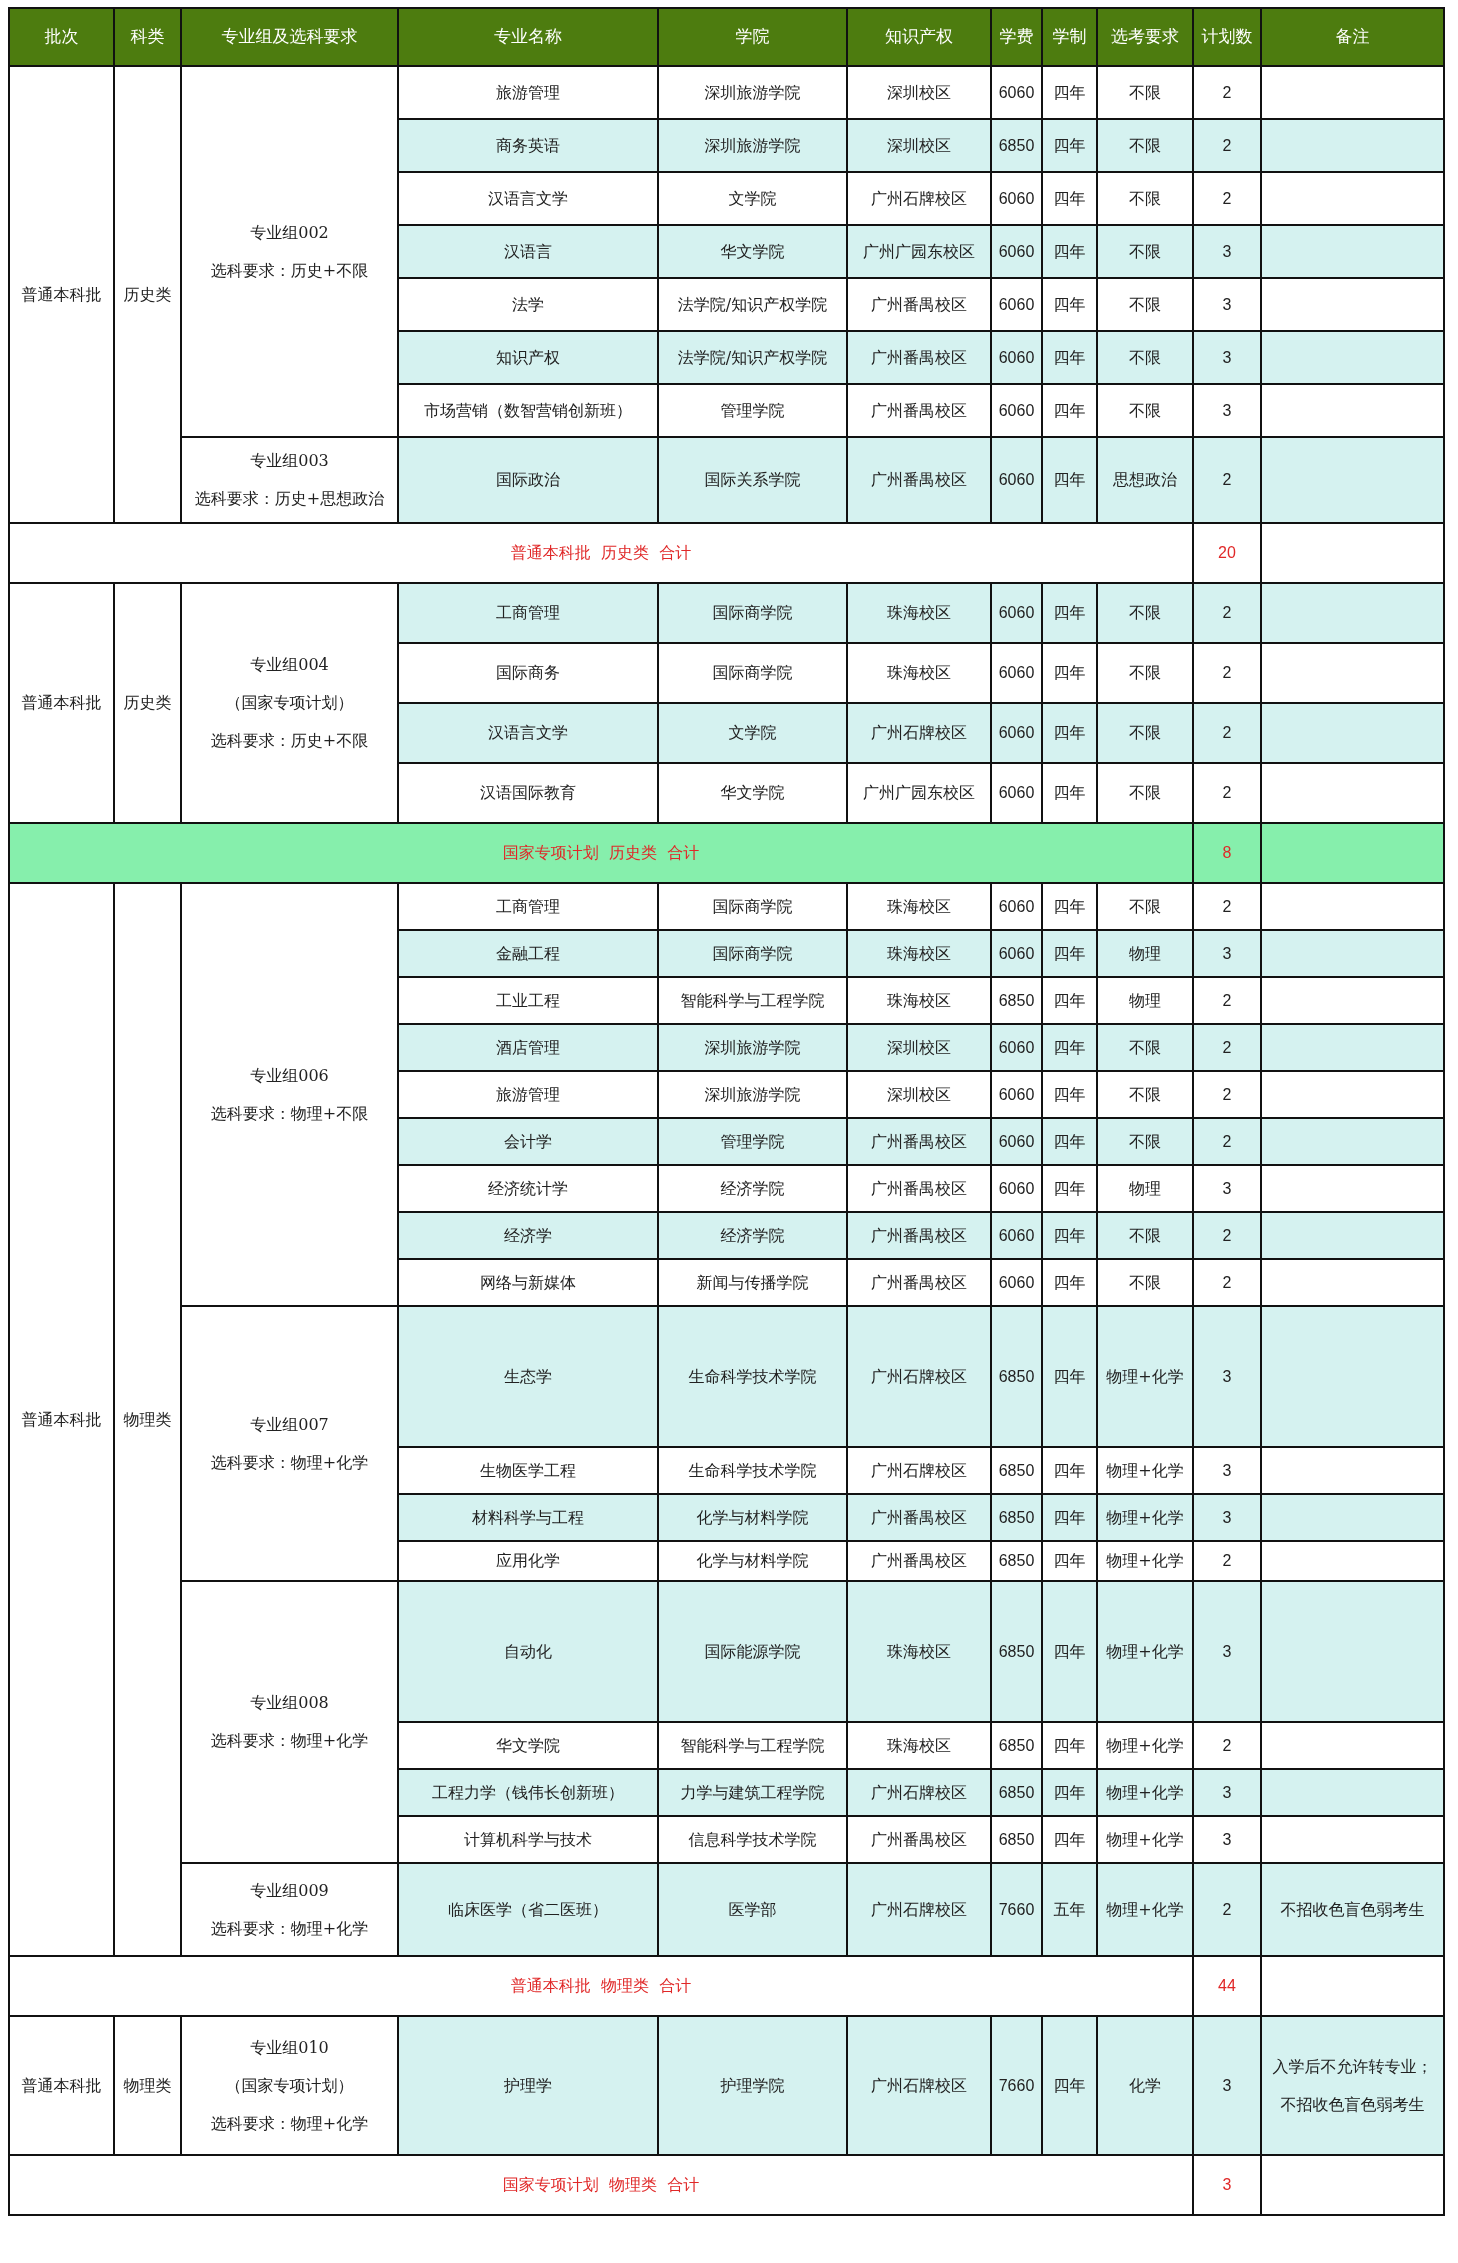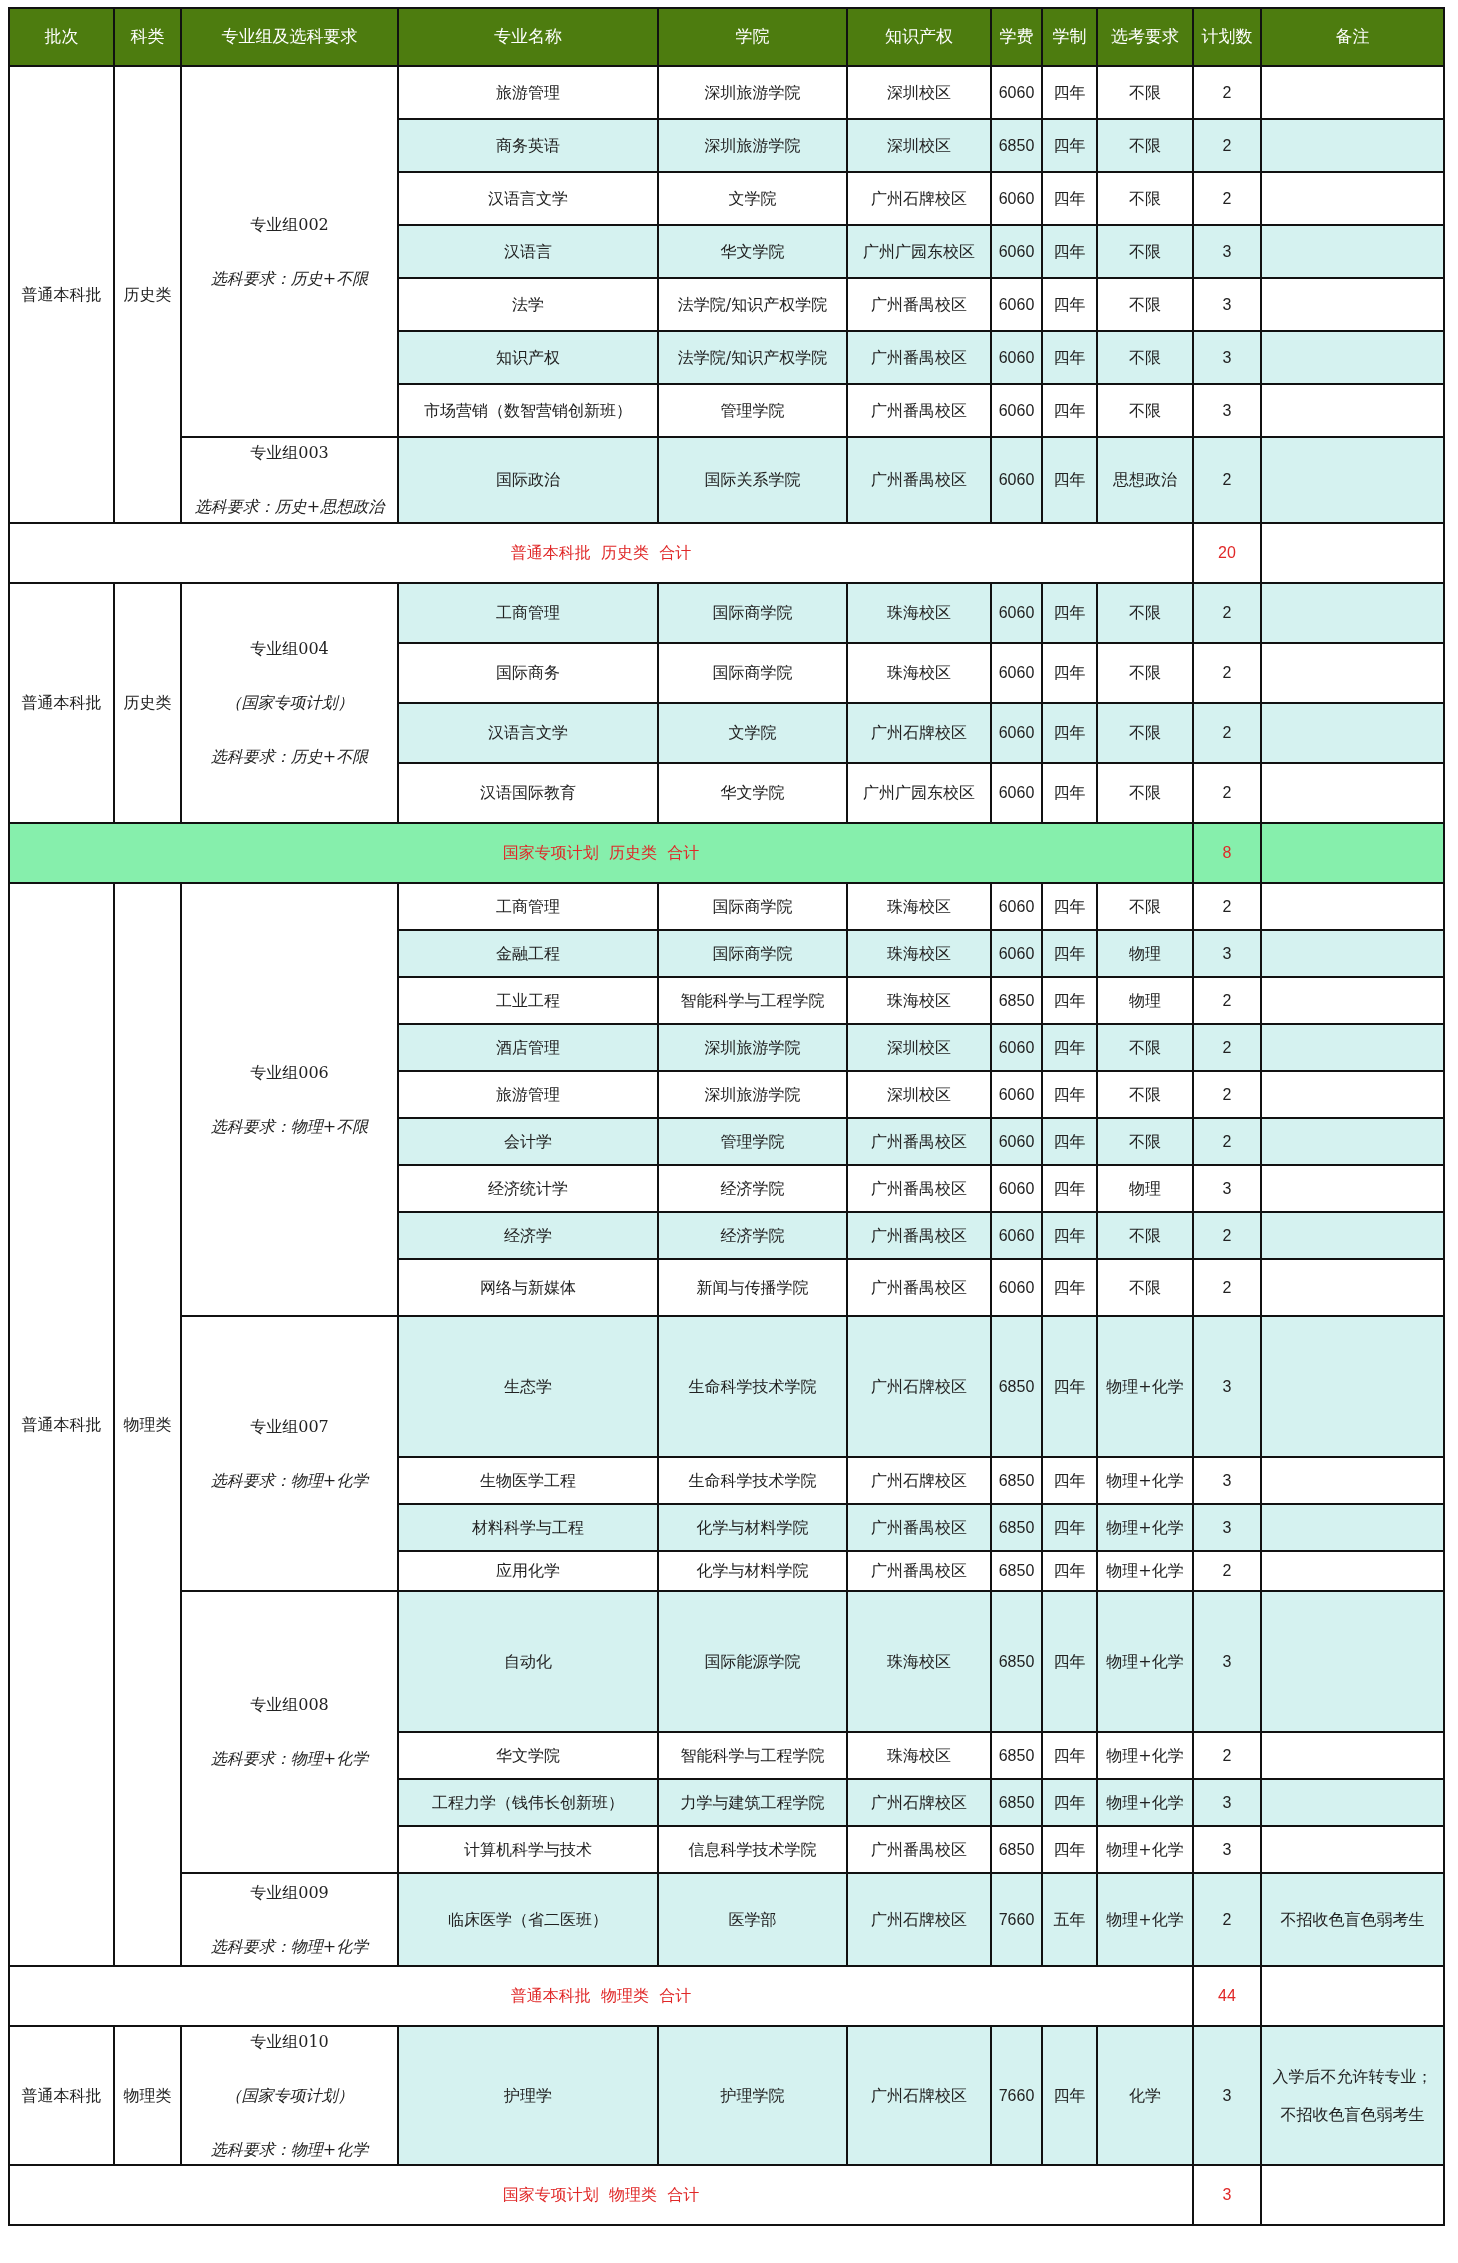--- a/index.html
+++ b/index.html
@@ -25,21 +25,21 @@
     color: #ffffff;
     font-weight: normal;
     font-family: "DejaVu Sans", "Liberation Sans", sans-serif;
     font-size: 17px;
     height: 56px;
   }
   .alt td.c { background: #d5f2f0; }
   td.hl { background: #86efac; }
   .red { color: #e02828; }
   .group-cell span { display: block; }
-  .group-cell span + span { margin-top: 34px; font-style: italic; }
+  .group-cell span + span { margin-top: 18px; }
   .note span { display: block; }
   .note span + span { margin-top: 18px; }
   .sub td { height: 56px; }
   .num { font-family: "Liberation Sans", sans-serif; }
 </style>
 </head>
 <body>
 
 <table class="plan">
   <colgroup>
@@ -297,21 +297,21 @@
       <tr class="alt" style="height: 47px;">
         <td class="c">经济学</td>
         <td class="c">经济学院</td>
         <td class="c">广州番禺校区</td>
         <td class="c num">6060</td>
         <td class="c">四年</td>
         <td class="c">不限</td>
         <td class="c num">2</td>
         <td class="c note"></td>
       </tr>
-      <tr class="" style="height: 57px; margin-left: 16px;">
+      <tr class="" style="height: 47px; margin-left: 16px;">
         <td class="c">网络与新媒体</td>
         <td class="c">新闻与传播学院</td>
         <td class="c">广州番禺校区</td>
         <td class="c num">6060</td>
         <td class="c">四年</td>
         <td class="c">不限</td>
         <td class="c num">2</td>
         <td class="c note"></td>
       </tr>
       <tr class="alt" style="height: 141px;">

